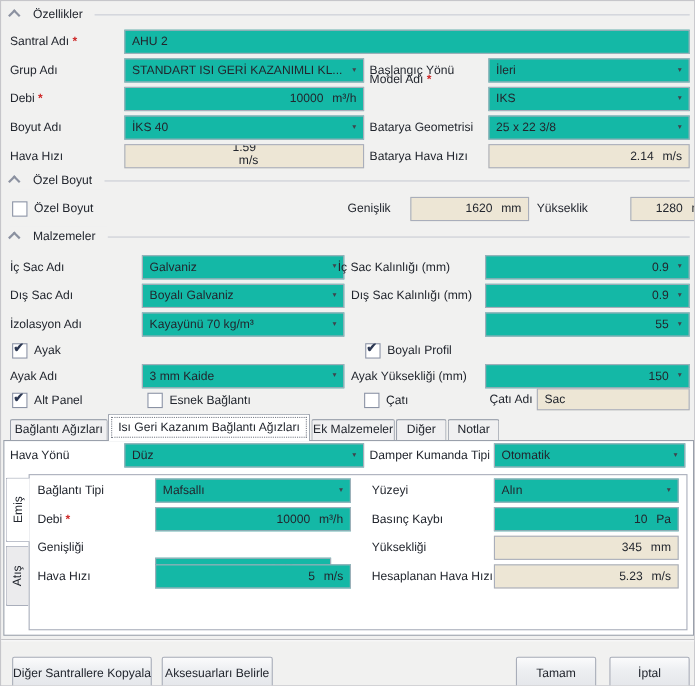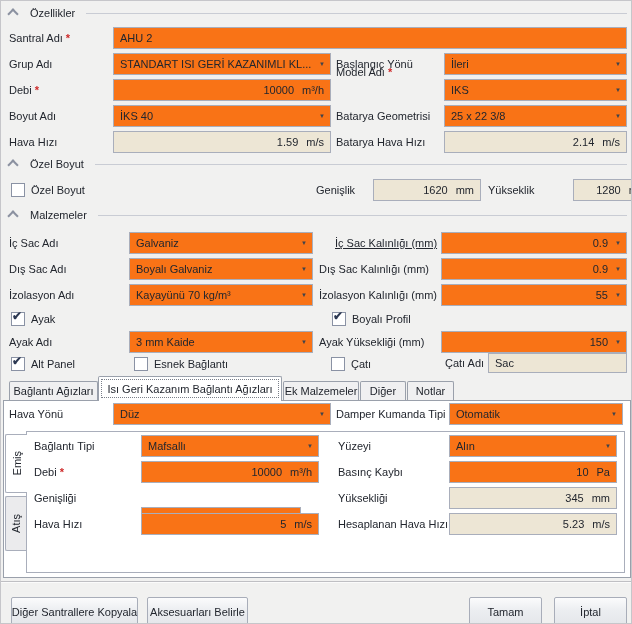--- a/index.html
+++ b/index.html
@@ -6,21 +6,21 @@
   .dlg{position:relative;width:632px;height:624px;background:#f1f1f0;border:1px solid #c6c6ca;
        box-sizing:border-box;overflow:hidden;font-family:"Liberation Sans",sans-serif;
        font-size:11px;color:#22262e;}
   .rule{position:absolute;height:1px;background:#c9ccd4;}
   .sec-title{position:absolute;display:flex;align-items:center;gap:13px;background:#f1f1f0;
        padding-right:11px;height:17px;}
   .chev{width:6px;height:6px;border-left:2px solid #8b91a0;border-top:2px solid #8b91a0;
        transform:rotate(45deg);margin-top:3px;flex:none;}
   .lbl{position:absolute;height:22px;line-height:22px;white-space:nowrap;}
   .req{color:#ce2929;margin-left:3px;font-weight:bold;}
-  .fld{position:absolute;height:22px;box-sizing:border-box;border:1px solid #a9aebb;background:#f97316;
+  .fld{position:absolute;height:22px;box-sizing:border-box;border:1px solid #a9aebb;background:#14b8a6;
        display:flex;align-items:center;padding:0 6px;white-space:nowrap;overflow:hidden;}
   .fld.num{justify-content:flex-end;}
   .fld .unit{margin-left:8px;}
   .fld.ro{background:#ede6d5;}
   .fld.combo{padding-right:18px;}
   .arr{position:absolute;right:5px;top:50%;transform:translateY(-50%);font-size:6px;color:#3f434c;}
   .cb{position:absolute;display:flex;align-items:center;gap:6px;height:20px;cursor:default;}
   .cb .box{width:12px;height:12px;border:1px solid #8a92a4;background:#fff;position:relative;flex:none;}
   .cb.checked .box:after{content:"\2714";position:absolute;left:0;top:-4px;font-size:12px;
        font-weight:bold;color:#2c3852;}
@@ -86,21 +86,21 @@
       <span>İKS 40</span>
       <span class="arr">▼</span>
     </div>
   <div class="lbl" style="left:335px;top:104px;">Batarya Geometrisi</div>
   <div class="fld combo" style="left:443px;top:104px;width:183px;">
       <span>25 x 22 3/8</span>
       <span class="arr">▼</span>
     </div>
 
   <div class="lbl" style="left:8px;top:130px;">Hava Hızı</div>
-  <div class="fld num ro" style="left:112px;top:130px;width:218px;">
+  <div class="fld num ro" style="left:112px;top:130px;width:218px;flex-direction:column;">
       <span>1.59</span>
       <span class="unit">m/s</span>
     </div>
   <div class="lbl" style="left:335px;top:130px;">Batarya Hava Hızı</div>
   <div class="fld num ro" style="left:443px;top:130px;width:183px;">
       <span>2.14</span>
       <span class="unit">m/s</span>
     </div>
 
   <div class="rule" style="left:8px;top:163px;width:618px;"></div>
@@ -127,21 +127,21 @@
   <div class="sec-title" style="left:8px;top:205px;">
     <span class="chev"></span>
     <span>Malzemeler</span>
   </div>
 
   <div class="lbl" style="left:8px;top:231px;">İç Sac Adı</div>
   <div class="fld combo" style="left:128px;top:231px;width:184px;">
       <span>Galvaniz</span>
       <span class="arr">▼</span>
     </div>
-  <div class="lbl" style="left:334px;top:231px;text-decoration:underline;">İç Sac Kalınlığı (mm)</div>
+  <div class="lbl" style="left:306px;top:231px;">İç Sac Kalınlığı (mm)</div>
   <div class="fld combo num" style="left:440px;top:231px;width:186px;">
       <span>0.9</span>
       <span class="arr">▼</span>
     </div>
 
   <div class="lbl" style="left:8px;top:257px;">Dış Sac Adı</div>
   <div class="fld combo" style="left:128px;top:257px;width:184px;">
       <span>Boyalı Galvaniz</span>
       <span class="arr">▼</span>
     </div>
@@ -149,21 +149,20 @@
   <div class="fld combo num" style="left:440px;top:257px;width:186px;">
       <span>0.9</span>
       <span class="arr">▼</span>
     </div>
 
   <div class="lbl" style="left:8px;top:283px;">İzolasyon Adı</div>
   <div class="fld combo" style="left:128px;top:283px;width:184px;">
       <span>Kayayünü 70 kg/m³</span>
       <span class="arr">▼</span>
     </div>
-  <div class="lbl" style="left:318px;top:283px;">İzolasyon Kalınlığı (mm)</div>
   <div class="fld combo num" style="left:440px;top:283px;width:186px;">
       <span>55</span>
       <span class="arr">▼</span>
     </div>
 
   <div class="cb checked" style="left:10px;top:308px;">
       <span class="box"></span>
       <span>Ayak</span>
     </div>
   <div class="cb checked" style="left:331px;top:308px;">

